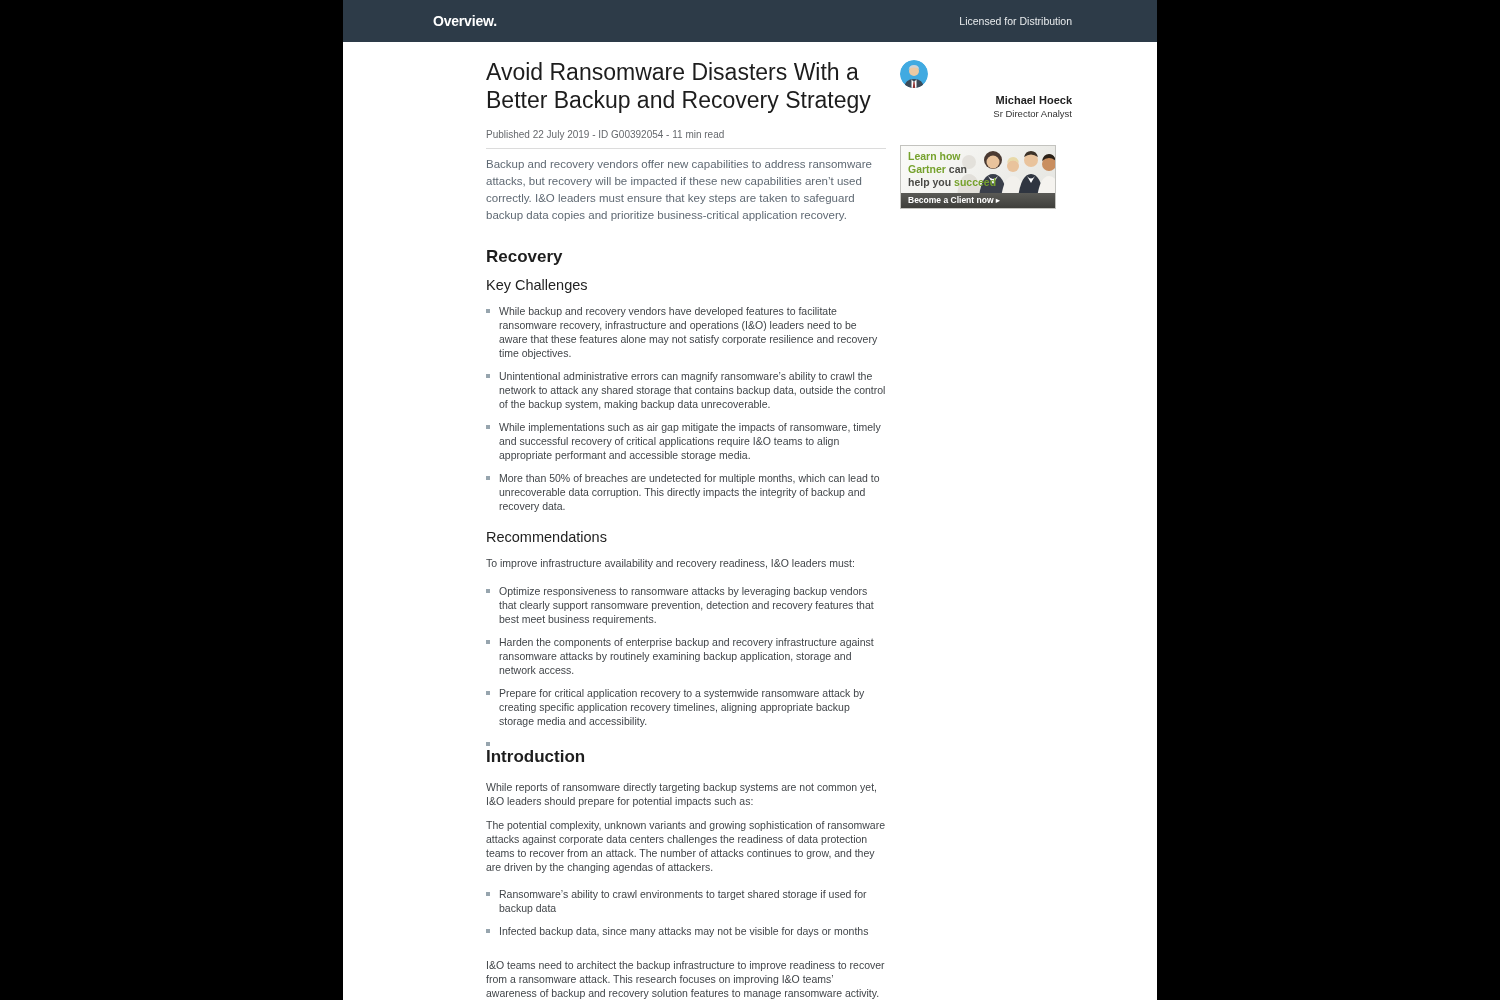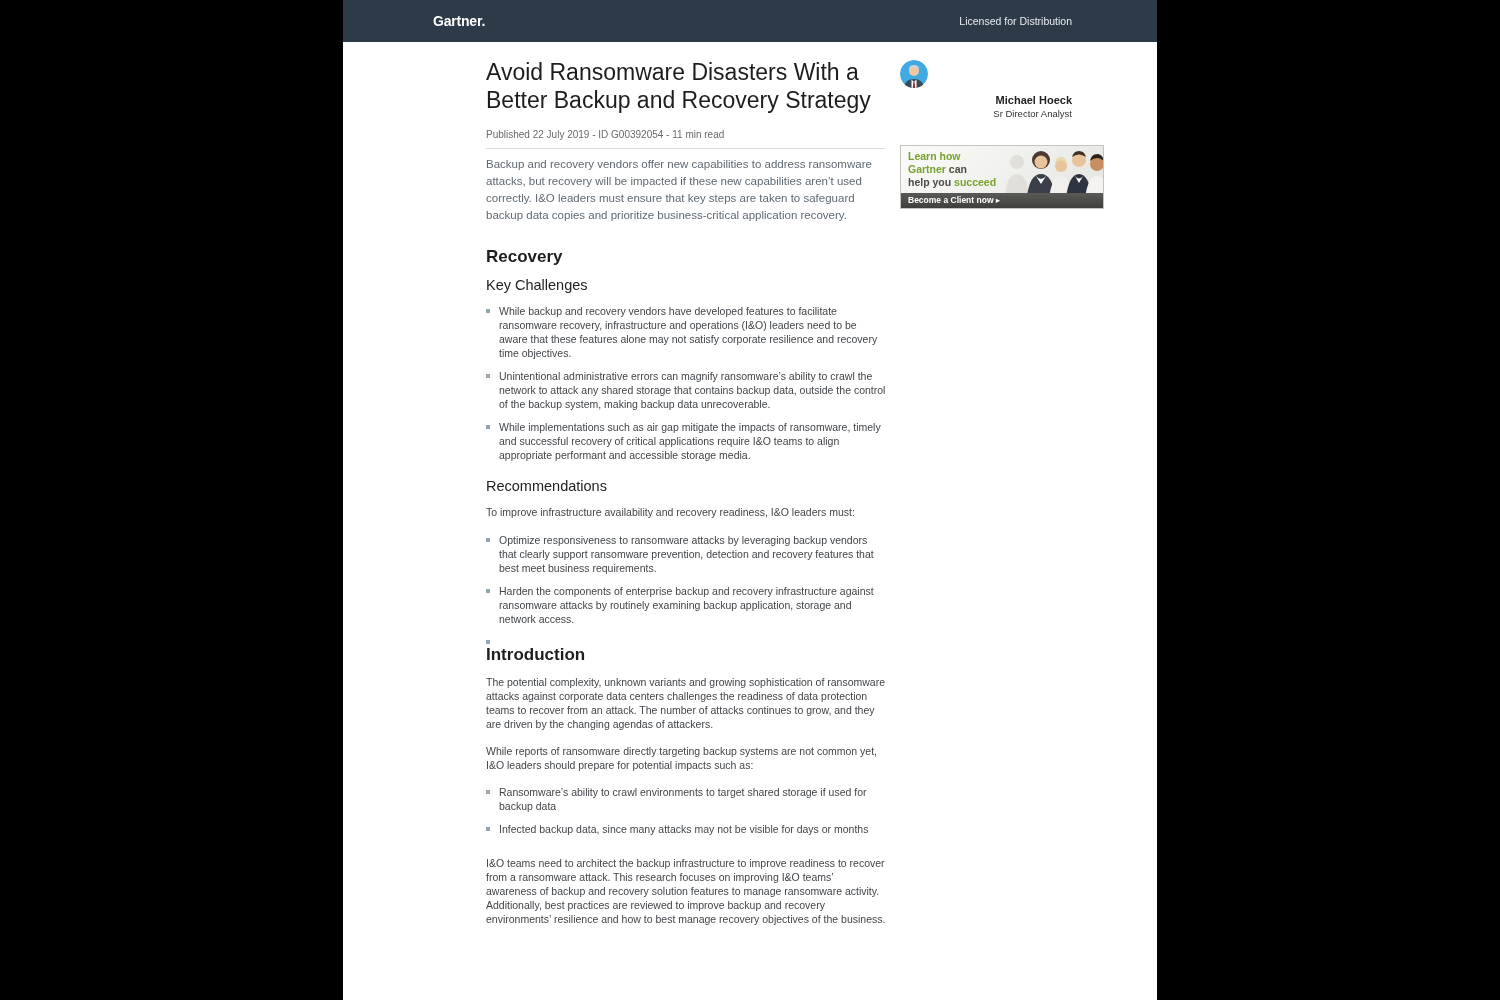--- a/index.html
+++ b/index.html
@@ -121,21 +121,21 @@
     color: #222;
     cursor: pointer;
   }
   .author-role {
     margin-top: 2px;
     font-size: 9.5px;
     color: #333;
   }
   .ad {
     margin-top: 26px;
-    width: 204px; height: 64px;
+    width: 156px; height: 64px;
     position: relative;
     border: 1px solid #c3c3bf;
     box-sizing: border-box;
     background: linear-gradient(135deg, #fbfbf9 0%, #efefeb 55%, #e3e3df 100%);
     cursor: pointer;
     overflow: hidden;
   }
   .ad-photo { position: absolute; right: 0; top: 0; }
   .ad-copy {
     position: absolute;
@@ -157,21 +157,21 @@
     line-height: 15px;
     padding-left: 7px;
   }
 </style>
 </head>
 <body>
 
 <div class="canvas">
 
   <header class="topbar">
-    <span class="logo">Gartner.</span>
+    <span class="logo">Overview.</span>
     <span class="license">Licensed for Distribution</span>
   </header>
 
   <div class="content">
 
     <main class="article">
       <h1 class="title">Avoid Ransomware Disasters With a Better Backup and Recovery Strategy</h1>
       <div class="meta">Published 22 July 2019 - ID G00392054 - 11 min read</div>
       <hr class="rule">
       <p class="summary">Backup and recovery vendors offer new capabilities to address ransomware attacks, but recovery will be impacted if these new capabilities aren’t used correctly. I&amp;O leaders must ensure that key steps are taken to safeguard backup data copies and prioritize business-critical application recovery.</p>
@@ -185,42 +185,50 @@
           <span>While backup and recovery vendors have developed features to facilitate ransomware recovery, infrastructure and operations (I&amp;O) leaders need to be aware that these features alone may not satisfy corporate resilience and recovery time objectives.</span>
         </li>
         <li>
           <span class="bullet-sq"></span>
           <span>Unintentional administrative errors can magnify ransomware’s ability to crawl the network to attack any shared storage that contains backup data, outside the control of the backup system, making backup data unrecoverable.</span>
         </li>
         <li>
           <span class="bullet-sq"></span>
           <span>While implementations such as air gap mitigate the impacts of ransomware, timely and successful recovery of critical applications require I&amp;O teams to align appropriate performant and accessible storage media.</span>
         </li>
+        <li>
+          <span class="bullet-sq"></span>
+          <span>More than 50% of breaches are undetected for multiple months, which can lead to unrecoverable data corruption. This directly impacts the integrity of backup and recovery data.</span>
+        </li>
       </ul>
 
       <h3 class="subsect" style="margin-top:15px">Recommendations</h3>
       <p class="body-text">To improve infrastructure availability and recovery readiness, I&amp;O leaders must:</p>
 
       <ul class="blist body-text" style="margin-top:14px">
         <li>
           <span class="bullet-sq"></span>
           <span>Optimize responsiveness to ransomware attacks by leveraging backup vendors that clearly support ransomware prevention, detection and recovery features that best meet business requirements.</span>
         </li>
         <li>
           <span class="bullet-sq"></span>
           <span>Harden the components of enterprise backup and recovery infrastructure against ransomware attacks by routinely examining backup application, storage and network access.</span>
         </li>
         <li>
           <span class="bullet-sq"></span>
+          <span>Prepare for critical application recovery to a systemwide ransomware attack by creating specific application recovery timelines, aligning appropriate backup storage media and accessibility.</span>
+        </li>
+        <li>
+          <span class="bullet-sq"></span>
         </li>
       </ul>
 
       <h2 class="sect" style="margin-top:18px">Introduction</h2>
+      <p class="body-text para-gap">While reports of ransomware directly targeting backup systems are not common yet, I&amp;O leaders should prepare for potential impacts such as:</p>
       <p class="body-text">The potential complexity, unknown variants and growing sophistication of ransomware attacks against corporate data centers challenges the readiness of data protection teams to recover from an attack. The number of attacks continues to grow, and they are driven by the changing agendas of attackers.</p>
-      <p class="body-text para-gap">While reports of ransomware directly targeting backup systems are not common yet, I&amp;O leaders should prepare for potential impacts such as:</p>
 
       <ul class="blist body-text" style="margin-top:13px">
         <li>
           <span class="bullet-sq"></span>
           <span>Ransomware’s ability to crawl environments to target shared storage if used for backup data</span>
         </li>
         <li>
           <span class="bullet-sq"></span>
           <span>Infected backup data, since many attacks may not be visible for days or months</span>
         </li>

